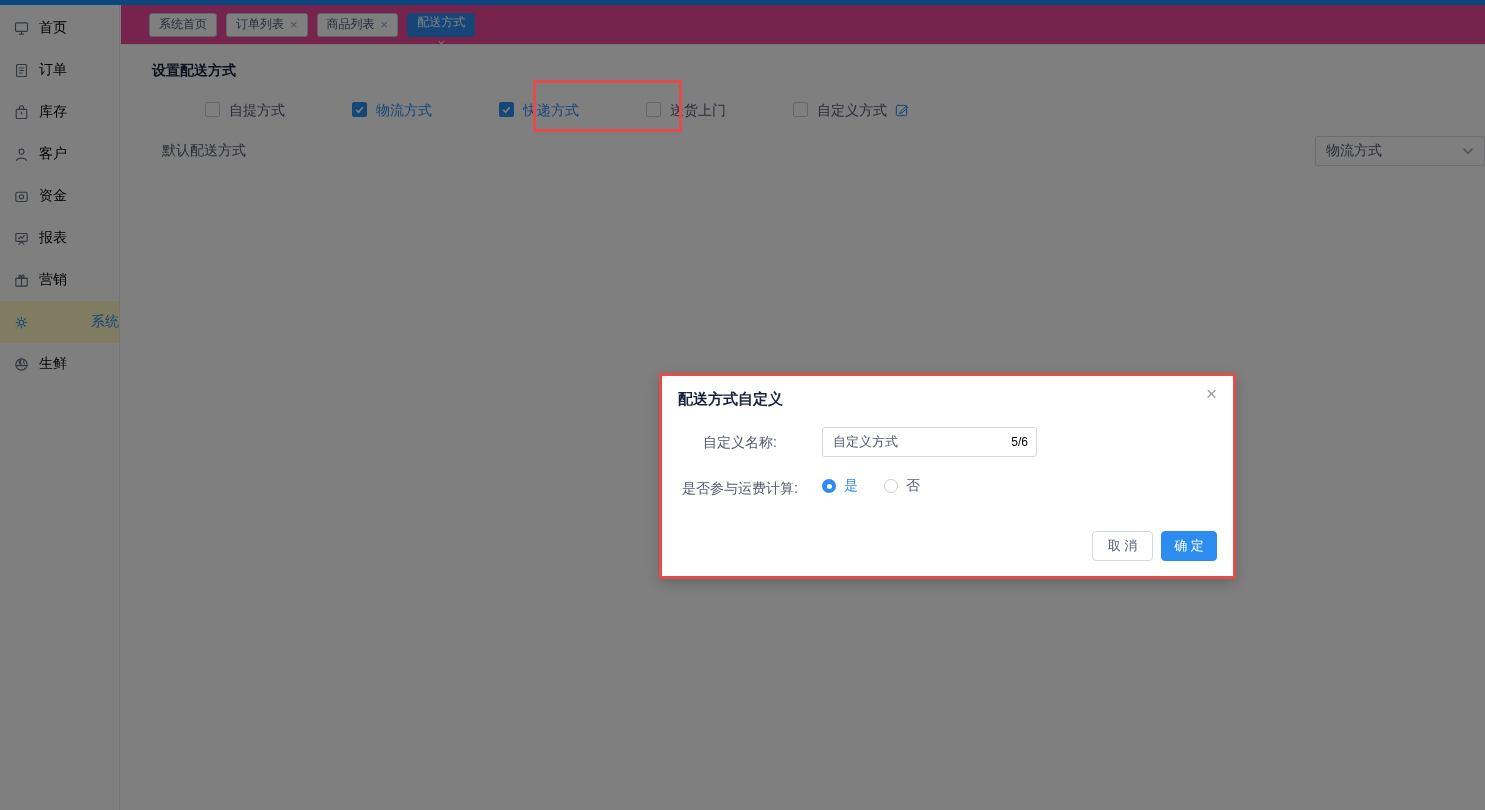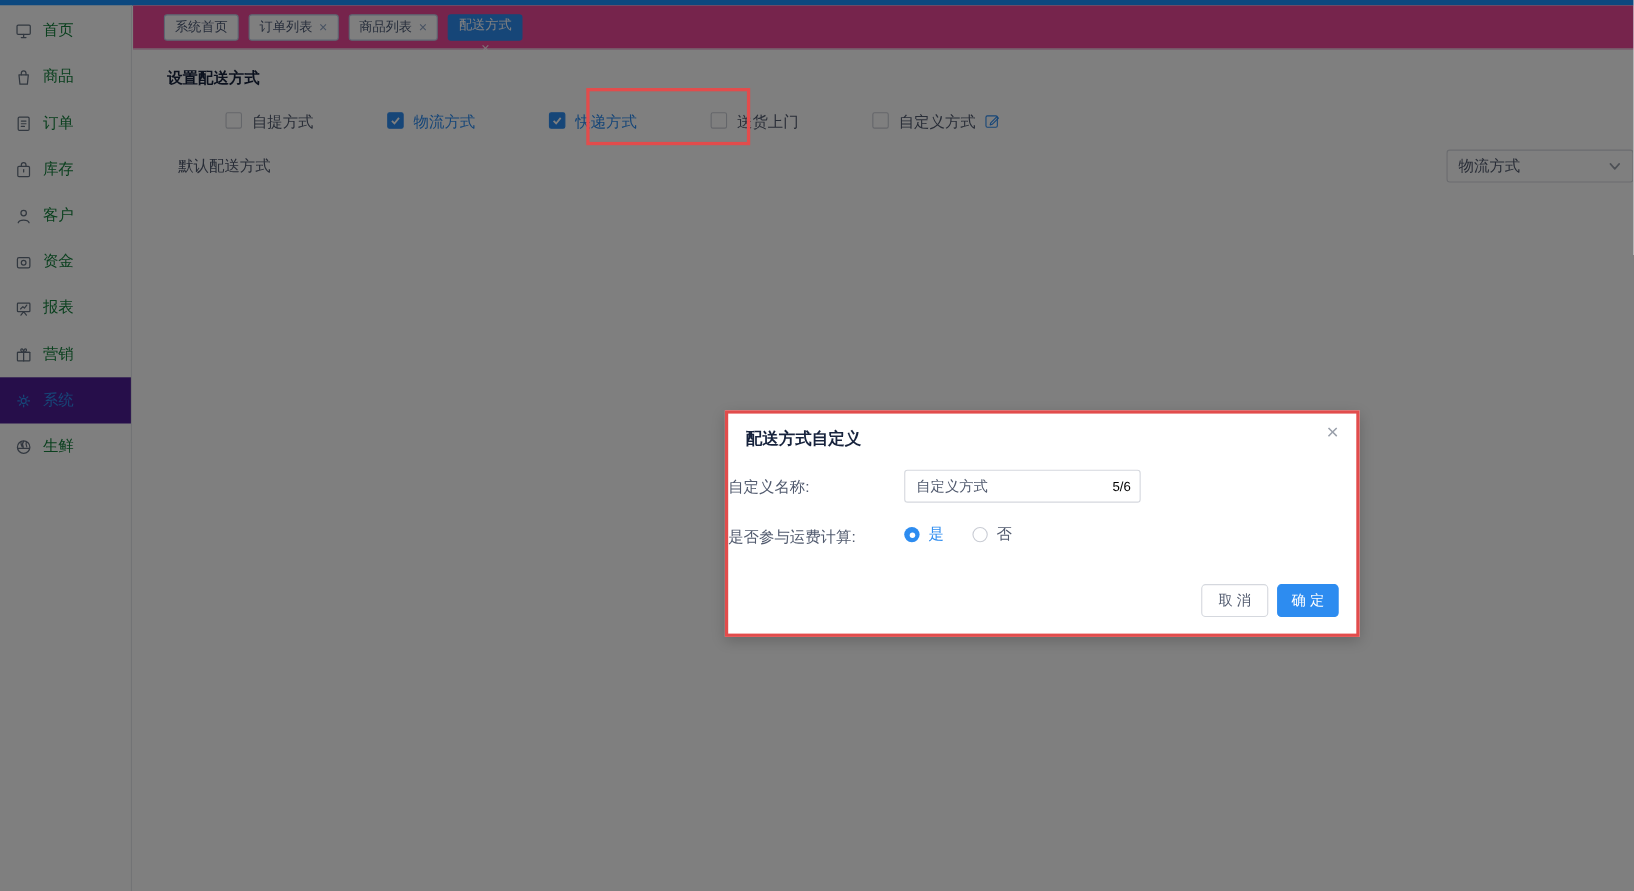--- a/index.html
+++ b/index.html
@@ -14,25 +14,25 @@
   
   .topbar { position:absolute; left:0; top:0; width:1485px; height:5px; background:#1890ff; z-index:1; }
 
   
   .sidebar {
     position:absolute; left:0; top:5px; width:120px; height:805px;
     background:#ffffff; border-right:1px solid #e5e7ea; padding-top:2px; z-index:1;
   }
   .side-item {
     height:42px; display:flex; align-items:center; padding-left:13px;
-    font-size:14px; color:#15803d; cursor:pointer; user-select:none;
+    font-size:14px; color:#000000; cursor:pointer; user-select:none;
   }
   .side-item .sicon { width:17px; height:17px; margin-right:9px; display:flex; align-items:center; justify-content:center; color:#657180; }
   .side-item .sicon svg { width:17px; height:17px; stroke:currentColor; fill:none; stroke-width:1.6; stroke-linecap:round; stroke-linejoin:round; }
-  .side-item.active { background:#4c1d95; color:#2d8cf0; }
+  .side-item.active { background:#fef9c3; color:#2d8cf0;justify-content:space-between; }
   .side-item.active .sicon { color:#2d8cf0; }
 
   
   .main { position:absolute; left:121px; top:5px; right:0; bottom:0; background:#ffffff; z-index:1; }
   .tabbar {
     height:40px; display:flex; align-items:center; padding-left:28px;
     border-bottom:1px solid #eef0f3; background:#ec4899;
   }
   .tab {
     height:24px; display:flex; align-items:center; gap:6px;
@@ -73,21 +73,21 @@
   .dim { position:absolute; left:0; top:0; right:0; bottom:0; background:rgba(0,0,0,0.5); z-index:10; }
 
   
   .modal {
     position:absolute; left:659px; top:373px; width:577px; height:206px;
     background:#ffffff; border:3px solid #e24c4c; z-index:20;
     box-shadow:0 4px 12px rgba(0,0,0,.2);
   }
   .modal-title { position:absolute; left:16px; top:14px; font-size:15px; font-weight:600; color:#17233d; }
   .modal-close { position:absolute; right:16px; top:8px; font-size:19px; color:#9aa0ab; cursor:pointer; line-height:1; }
-  .m-label { position:absolute; width:156px; text-align:left; font-size:14px; color:#515a6e; }
+  .m-label { position:absolute; width:156px; text-align:center; font-size:14px; color:#515a6e; }
   .lbl-name { left:0; top:58px; }
   .lbl-freight { left:0; top:104px; }
   .input-wrap { position:absolute; left:160px; top:51px; width:215px; height:30px; }
   .name-input {
     width:215px; height:30px; border:1px solid #d5d8de; border-radius:3px;
     padding:0 38px 0 10px; font-size:13px; color:#515a6e; outline:none;
     font-family:"Liberation Sans","DejaVu Sans",sans-serif; background:#fff;
   }
   .char-counter { position:absolute; right:9px; top:8px; font-size:12px; color:#000000; }
   .radio-group { position:absolute; left:160px; top:101px; display:flex; align-items:center; }
@@ -125,29 +125,20 @@
         <svg viewBox="0 0 24 24">
           <rect x="3.5" y="4" width="17" height="12" rx="1.5"></rect>
           <path d="M9 20h6M12 16v4"></path>
         </svg>
       </span>
     <span>首页</span>
   </div>
   <div class="side-item">
     <span class="sicon">
         <svg viewBox="0 0 24 24">
-          <path d="M6 8.5h12l-1.2 12H7.2L6 8.5z"></path>
-          <path d="M9 8.5V6.5a3 3 0 0 1 6 0v2"></path>
-        </svg>
-      </span>
-    <span>商品</span>
-  </div>
-  <div class="side-item">
-    <span class="sicon">
-        <svg viewBox="0 0 24 24">
           <rect x="5" y="3.5" width="14" height="17" rx="1.5"></rect>
           <path d="M9 8.5h6M9 12h6M9 15.5h4"></path>
         </svg>
       </span>
     <span>订单</span>
   </div>
   <div class="side-item">
     <span class="sicon">
         <svg viewBox="0 0 24 24">
           <rect x="4.5" y="7.5" width="15" height="13" rx="1.5"></rect>

